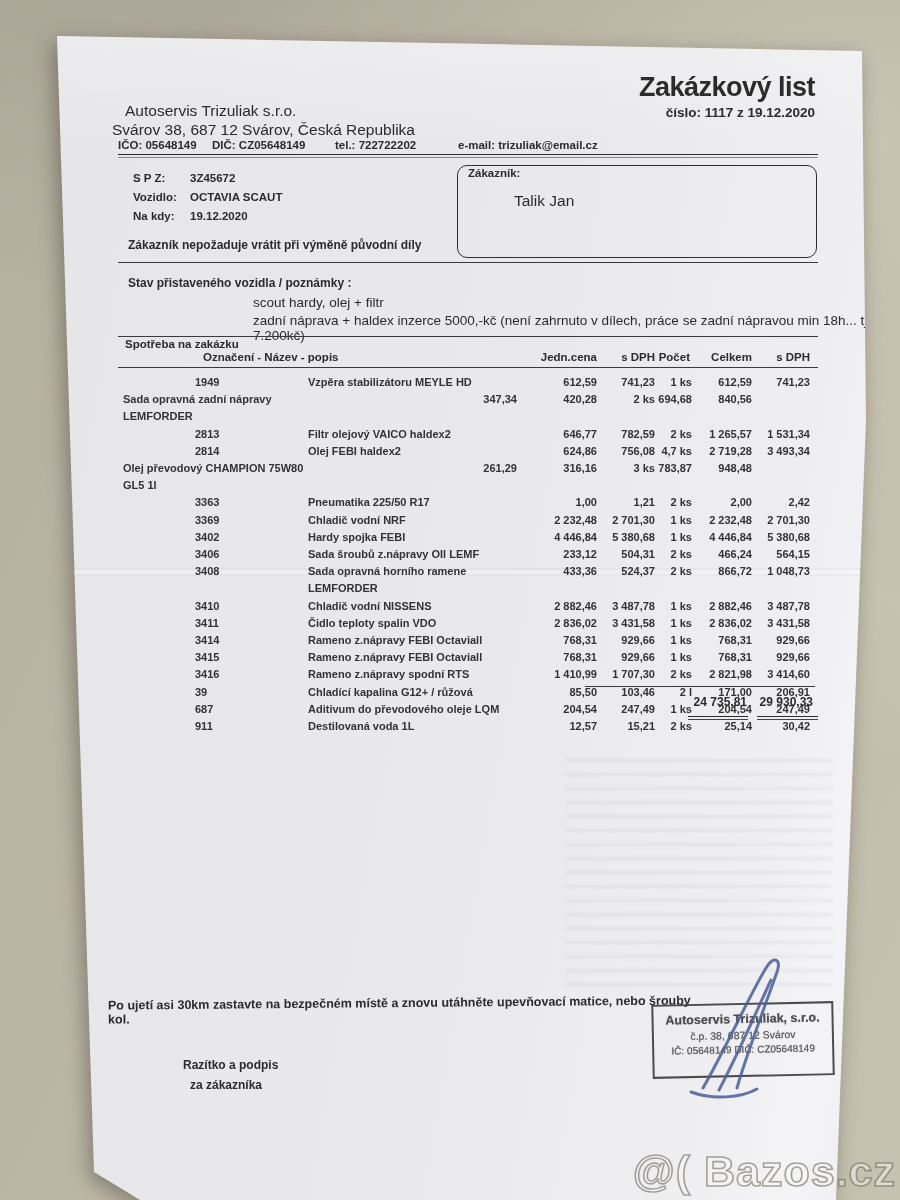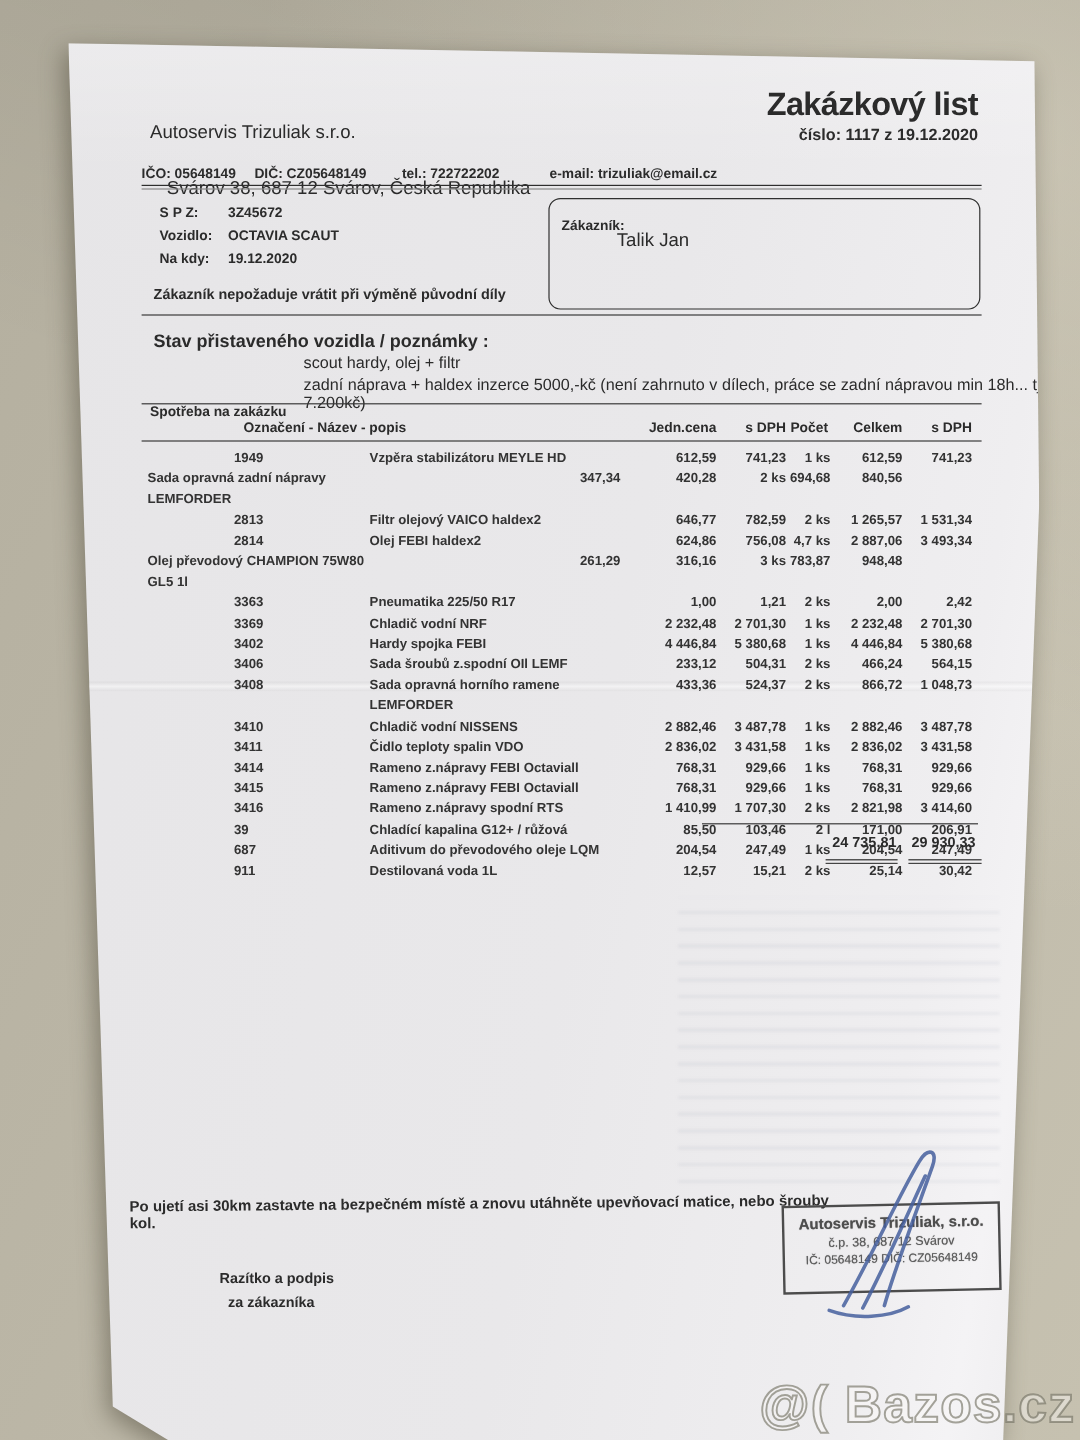--- a/index.html
+++ b/index.html
@@ -36,31 +36,31 @@
   }
 
   .abs { position:absolute; }
   .b { font-weight:bold; }
   .rule { position:absolute; border-top:1.6px solid #3a3a3a; }
   .rule-dbl { position:absolute; height:4px; border-top:1.8px solid #2e2e2e; border-bottom:1px solid #8a8a8a; }
 
   .title { right:85px; top:72px; font-size:27px; font-weight:bold; letter-spacing:-0.5px; }
   .title-num { right:85px; top:105px; font-size:13.5px; font-weight:bold; }
   .company { left:125px; top:102px; font-size:15.5px; }
-  .address { left:139px; top:121px; font-size:15.5px;margin-top:28px; }
+  .address { left:112px; top:121px; font-size:15.5px; }
   .inforow span { position:absolute; top:139px; font-size:11.5px; font-weight:bold; }
 
   .veh-label { font-size:11.5px; font-weight:bold; }
   .veh-value { font-size:11.5px; font-weight:bold; }
 
   .cust-box { left:457px; top:165px; width:360px; height:93px; border:1.7px solid #2f2f2f; border-radius:10px; }
-  .cust-label { position:absolute; left:10px; top:17px; font-size:11.5px; font-weight:bold; }
+  .cust-label { position:absolute; left:10px; top:1px; font-size:11.5px; font-weight:bold; }
   .cust-name { position:absolute; left:56px; top:26px; font-size:15.5px; }
 
-  .cond-label { left:128px; top:276px; font-size:15px; font-weight:bold; }
+  .cond-label { left:128px; top:276px; font-size:12px; font-weight:bold; }
   .cond1 { left:253px; top:295px; font-size:13.5px; }
   .cond2 { left:253px; top:313px; font-size:13.5px; }
 
   .sec-label { left:125px; top:338px; font-size:11.5px; font-weight:bold; }
   .thead span { position:absolute; top:351px; font-size:11.5px; font-weight:bold; }
 
   .items { position:absolute; left:123px; top:374px; width:695px; font-size:11px; }
   .item-row { display:grid; grid-template-columns:185px 209px 80px 58px 37px 60px 58px; line-height:17.2px; font-weight:bold; color:#333; }
   .item-row .code { padding-left:72px; }
   .item-row .num { text-align:right; }
@@ -172,21 +172,21 @@
             <span class="num">2 ks</span>
             <span class="num">1 265,57</span>
             <span class="num">1 531,34</span>
           </div>
           <div class="item-row">
             <span class="code">2814</span>
             <span class="name">Olej FEBI haldex2</span>
             <span class="num">624,86</span>
             <span class="num">756,08</span>
             <span class="num">4,7 ks</span>
-            <span class="num">2 887,06</span>
+            <span class="num">2 719,28</span>
             <span class="num">3 493,34</span>
           </div>
           <div class="item-row">
             <span class="name">Olej převodový CHAMPION 75W80 GL5 1l</span>
             <span class="num">261,29</span>
             <span class="num">316,16</span>
             <span class="num">3 ks</span>
             <span class="num">783,87</span>
             <span class="num">948,48</span>
           </div>
@@ -212,21 +212,21 @@
             <span class="code">3402</span>
             <span class="name">Hardy spojka FEBI</span>
             <span class="num">4 446,84</span>
             <span class="num">5 380,68</span>
             <span class="num">1 ks</span>
             <span class="num">4 446,84</span>
             <span class="num">5 380,68</span>
           </div>
           <div class="item-row">
             <span class="code">3406</span>
-            <span class="name">Sada šroubů z.spodní OIl LEMF</span>
+            <span class="name">Sada šroubů z.nápravy OIl LEMF</span>
             <span class="num">233,12</span>
             <span class="num">504,31</span>
             <span class="num">2 ks</span>
             <span class="num">466,24</span>
             <span class="num">564,15</span>
           </div>
           <div class="item-row">
             <span class="code">3408</span>
             <span class="name">Sada opravná horního ramene LEMFORDER</span>
             <span class="num">433,36</span>

